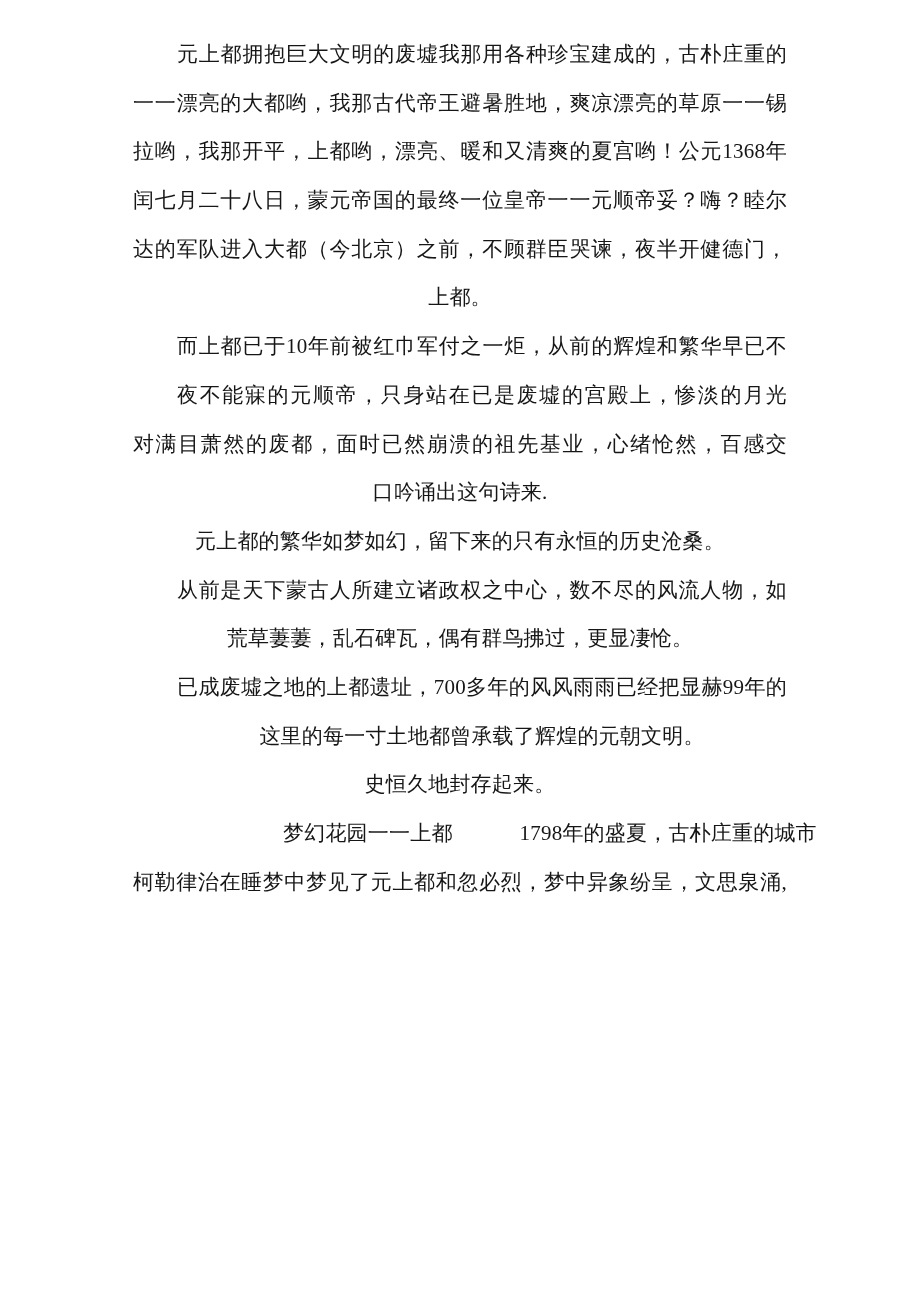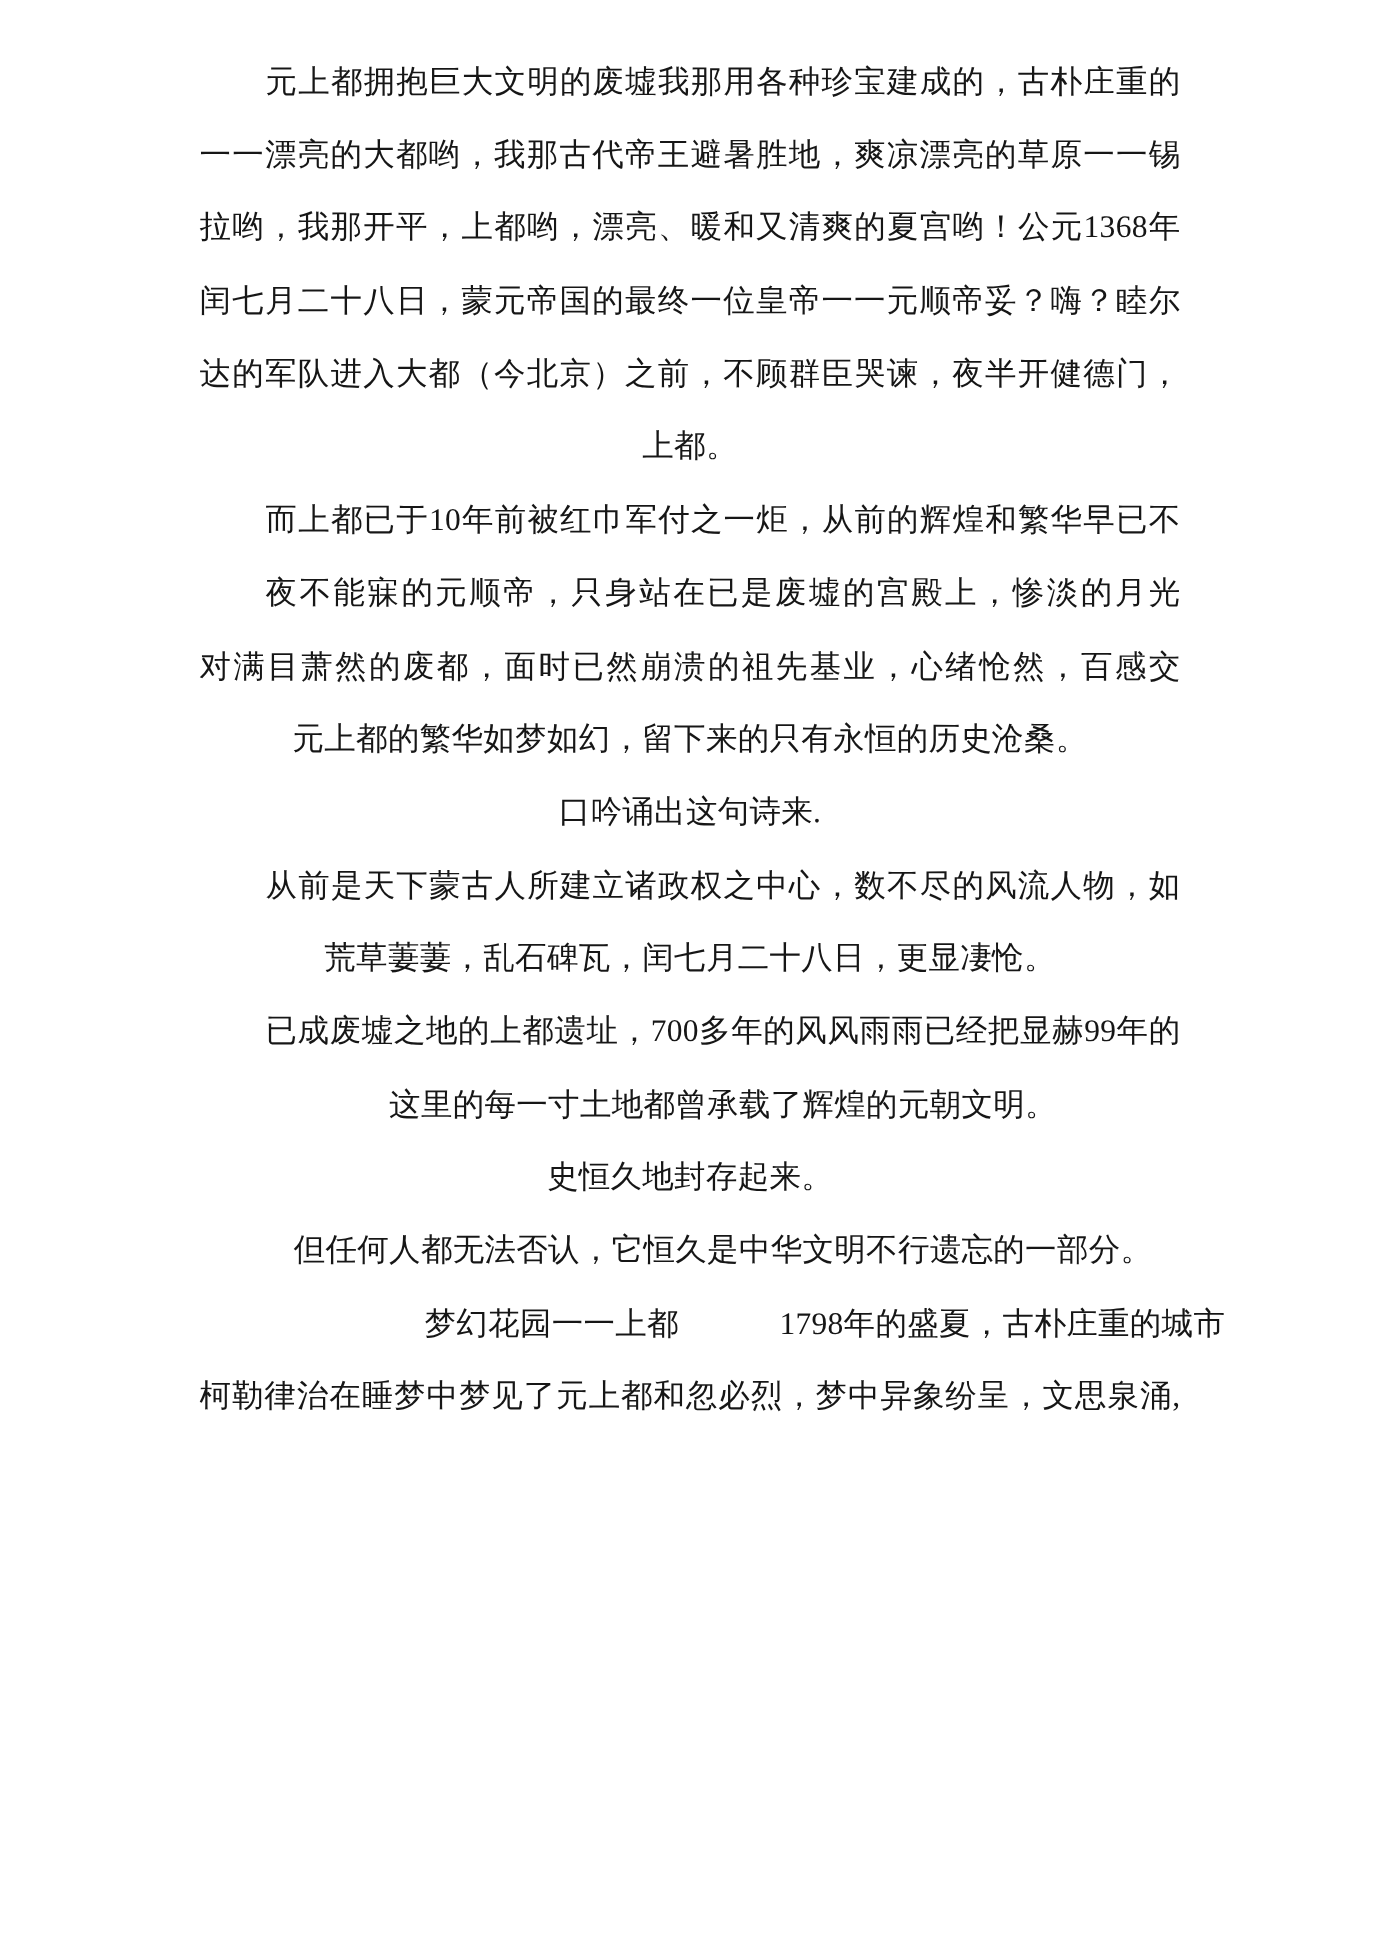--- a/index.html
+++ b/index.html
@@ -67,34 +67,33 @@
     <div class="line just">一一漂亮的大都哟，我那古代帝王避暑胜地，爽凉漂亮的草原一一锡拉塔</div>
     <div class="line just">拉哟，我那开平，上都哟，漂亮、暖和又清爽的夏宫哟！公元1368年阴历</div>
     <div class="line just">闰七月二十八日，蒙元帝国的最终一位皇帝一一元顺帝妥？嗨？睦尔在徐</div>
     <div class="line just">达的军队进入大都（今北京）之前，不顾群臣哭谏，夜半开健德门，北走</div>
     <div class="line">上都。</div>
 
     <div class="line just indent">而上都已于10年前被红巾军付之一炬，从前的辉煌和繁华早已不再，</div>
 
     <div class="line just indent">夜不能寐的元顺帝，只身站在已是废墟的宫殿上，惨淡的月光卜.，面</div>
     <div class="line just">对满目萧然的废都，面时已然崩溃的祖先基业，心绪怆然，百感交集，脱</div>
+    <div class="line">口吟诵出这句诗来.</div>
+
     <div class="line center">元上都的繁华如梦如幻，留下来的只有永恒的历史沧桑。</div>
 
-    <div class="line">口吟诵出这句诗来.</div>
-
     <div class="line just indent">从前是天下蒙古人所建立诸政权之中心，数不尽的风流人物，如今却</div>
-    <div class="line">荒草萋萋，乱石碑瓦，闰七月二十八日，更显凄怆。</div>
+    <div class="line">荒草萋萋，乱石碑瓦，偶有群鸟拂过，更显凄怆。</div>
 
     <div class="line just indent">已成废墟之地的上都遗址，700多年的风风雨雨已经把显赫99年的历</div>
     <div class="line indent">这里的每一寸土地都曾承载了辉煌的元朝文明。</div>
 
     <div class="line">史恒久地封存起来。</div>
 
 
-    <div class="line indent">但任何人都无法否认，它恒久是中华文明不行遗忘的一部分。</div>
 
     <div class="line sub-head-line">
       <span>梦幻花园一一上都</span><span class="gap"></span><span>1798年的盛夏，古朴庄重的城市</span>
     </div>
     <div class="line just">柯勒律治在睡梦中梦见了元上都和忽必烈，梦中异象纷呈，文思泉涌,醒来</div>
 
   </div>
 </div>
 
 </body></html>

